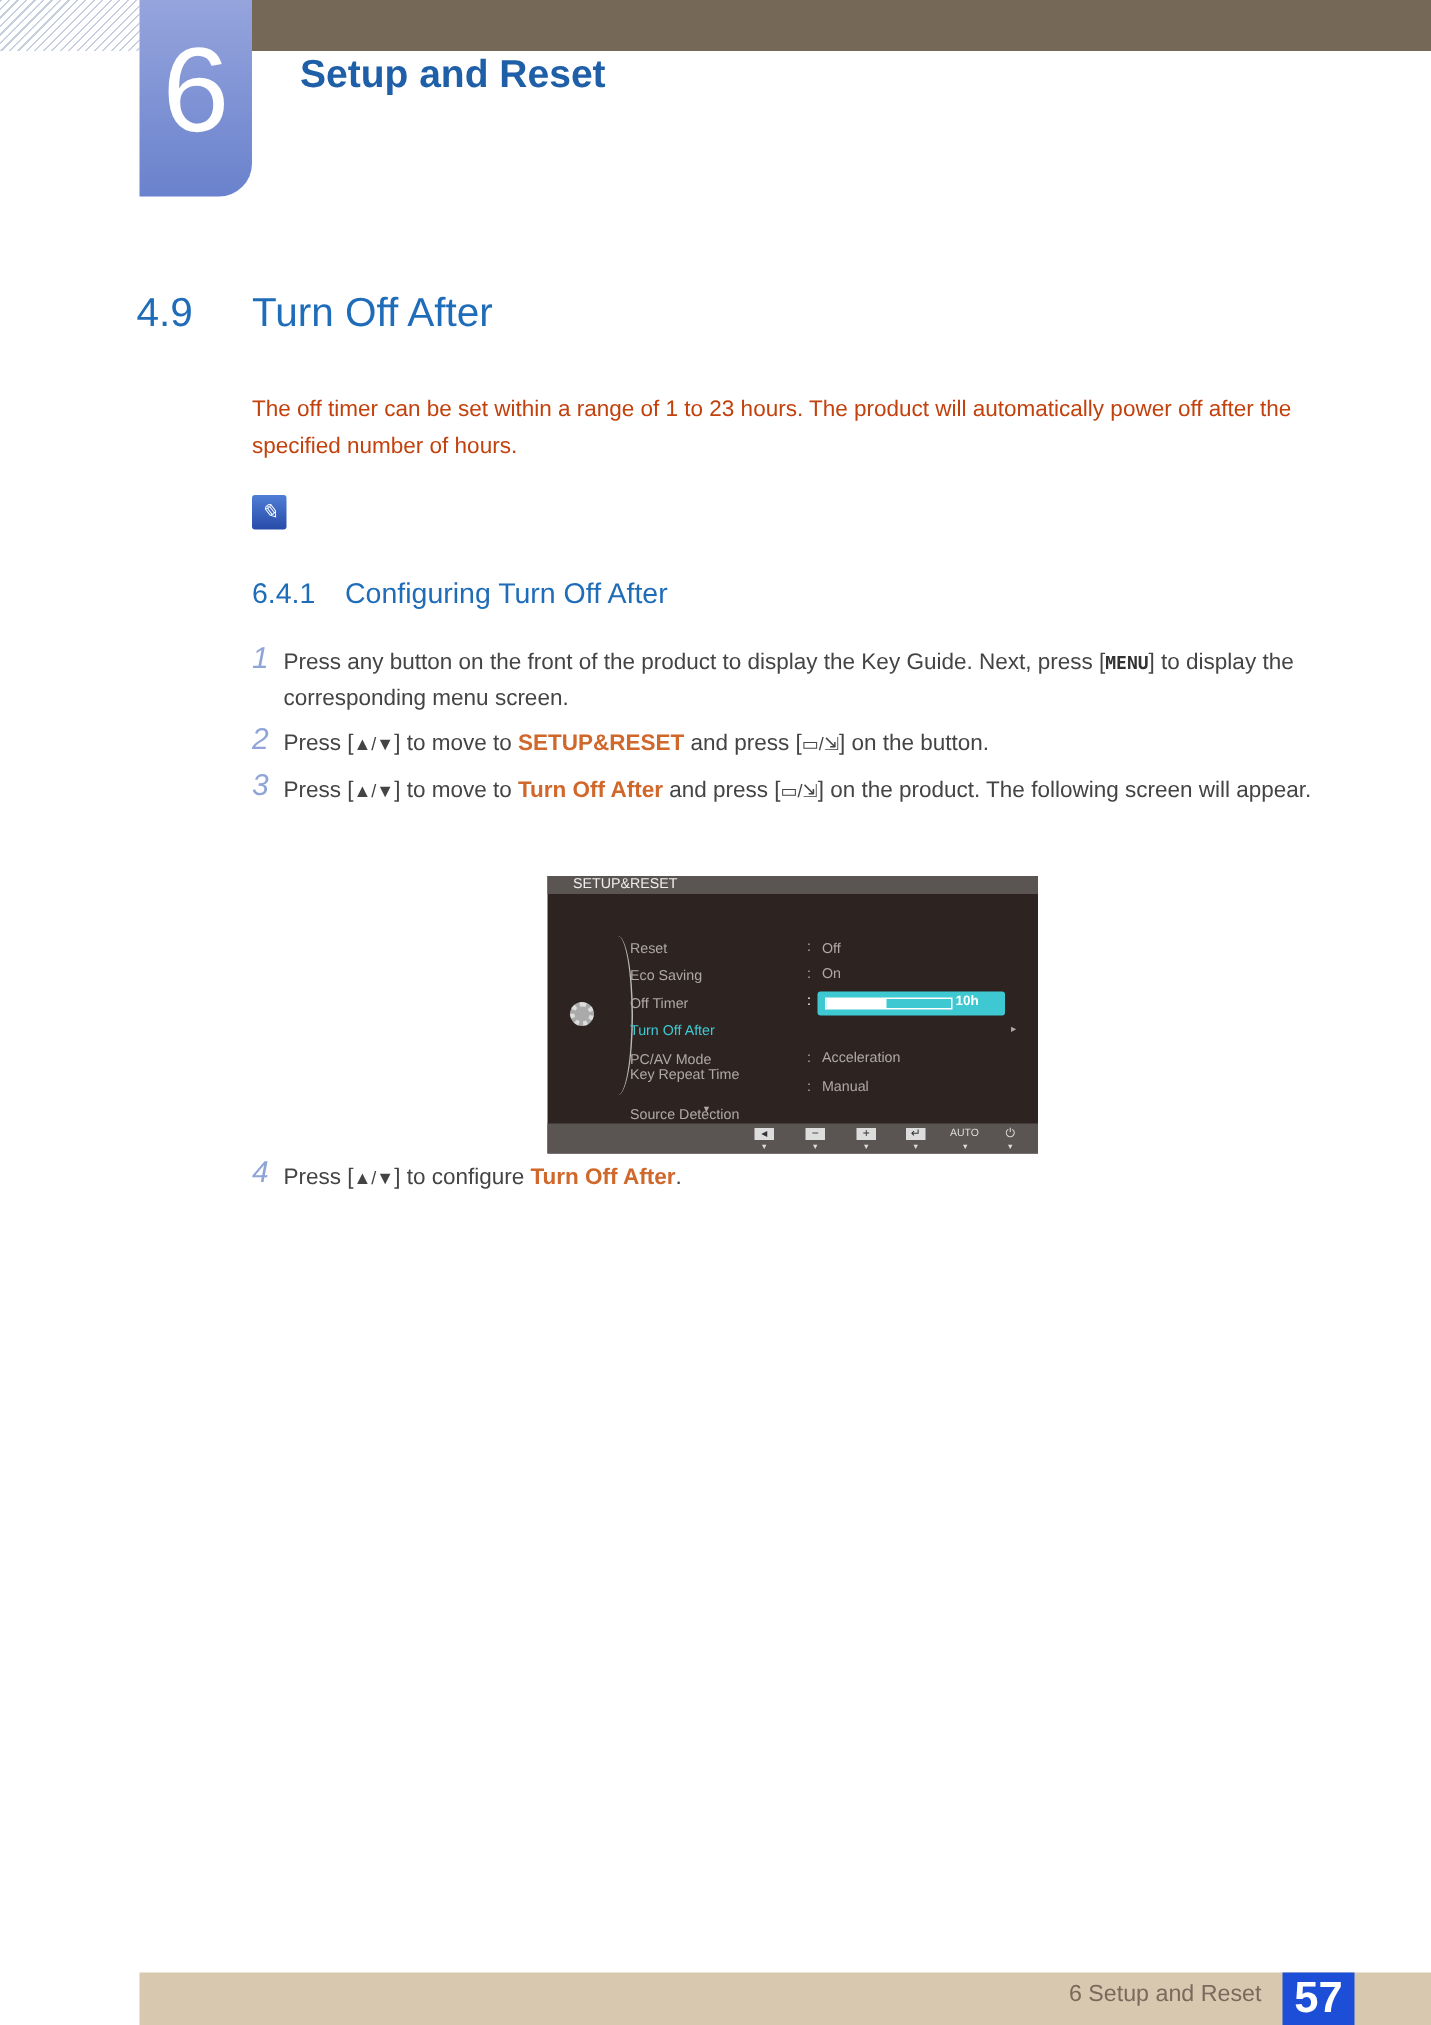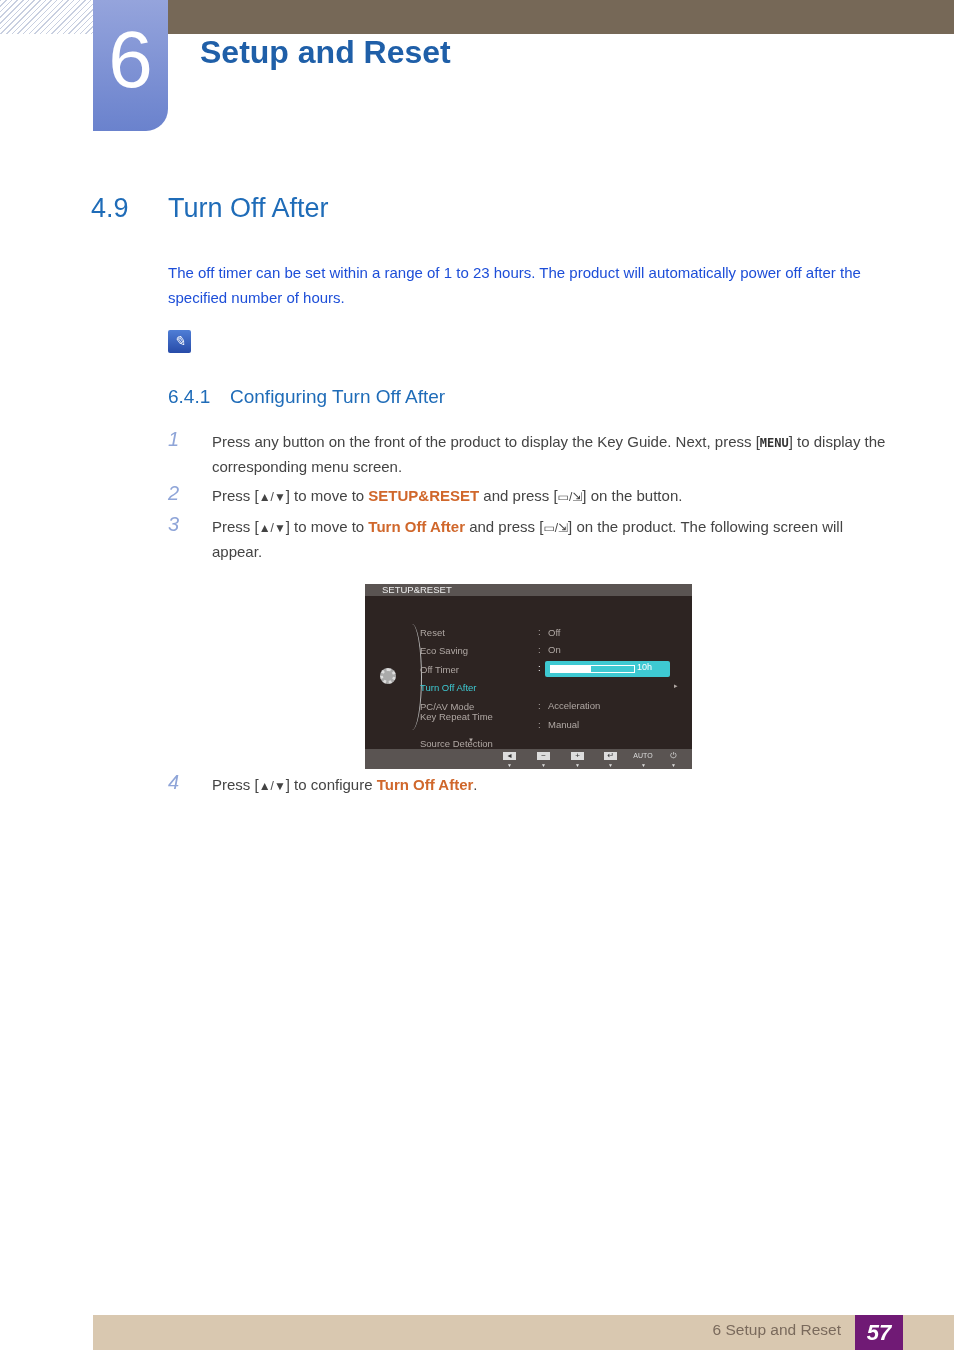--- a/index.html
+++ b/index.html
@@ -3,52 +3,52 @@
 <meta charset="utf-8">
 <style>
   * { margin:0; padding:0; box-sizing:border-box; }
   body { width:954px; height:1350px; background:#fff; position:relative; overflow:hidden; font-family:"Liberation Sans", sans-serif; color:#444; }
   .hatch { position:absolute; left:0; top:0; width:93px; height:34px;
     background: repeating-linear-gradient(135deg, #c8cfe0 0 1px, transparent 1px 4px); }
   .topbar { position:absolute; left:168px; top:0; right:0; height:34px; background:#766857; }
   .chapnum { position:absolute; left:93px; top:0; width:75px; height:131px;
     background:linear-gradient(#95a4dc, #6a82cd); border-bottom-right-radius:22px;
     color:#fff; font-size:80px; text-align:center; line-height:120px; }
-  .chaptitle { position:absolute; left:200px; top:34px; font-size:32px; color:#1f5fa8; font-weight:bold; }
+  .chaptitle { position:absolute; left:200px; top:34px; font-size:26px; color:#1f5fa8; font-weight:bold; }
   .sec { position:absolute; left:91px; top:193px; font-size:27px; color:#1f6cb8; }
   .sec .num { display:inline-block; width:77px; }
-  .body { position:absolute; left:168px; font-size:15px; line-height:25px; color:#1d4ed8; width:720px; }
+  .body { position:absolute; left:168px; font-size:15px; line-height:25px; color:#c2410c; width:720px; }
   .hl { color:#d0672b; font-weight:bold; }
   .note { position:absolute; left:168px; top:330px; display:flex; align-items:center; gap:22px; font-size:14.5px; }
   .noteicon { width:23px; height:23px; background:linear-gradient(#4f7ed6,#274ba8); border-radius:2px; color:#fff; font-size:14px; text-align:center; line-height:23px; font-style:italic; }
   .sub { position:absolute; left:168px; top:386px; font-size:19px; color:#1f6cb8; }
   .sub .num { display:inline-block; width:62px; }
   .step { position:absolute; left:168px; width:720px; font-size:15px; line-height:24px; }
   .step .n { position:absolute; left:0; top:-3px; font-size:20px; color:#8fa5d8; font-style:italic; }
-  .step .t { margin-left:44px; display:block; }
+  .step .t { margin-left:21px; display:block; }
   .key { font-size:12px; }
   .menu { font-family:"DejaVu Sans Mono", monospace; font-weight:bold; font-size:12px; color:#333; }
   .osd { position:absolute; left:365px; top:584px; width:327px; height:185px; background:#2d2422; font-size:9.5px; color:#b0a8a4; }
   .osd .hdr { height:12px; background:#5a5452; color:#eee; padding-left:17px; line-height:12px; font-size:9.5px; }
   .osd .row { position:absolute; left:55px;margin-top:19px; }
   .osd .val { position:absolute; left:183px; }
   .osd .colon { position:absolute; left:173px; }
   .osd .sel { color:#3ec9d2; }
   .bar { position:absolute; left:180px; top:77px; width:125px; height:16px; background:#3ec9d2; border-radius:2px; }
   .bar .track { position:absolute; left:5px; top:4px; width:85px; height:8px; border:1px solid #fff; }
   .bar .fill { position:absolute; left:0; top:0; width:40px; height:100%; background:#fff; }
-  .bar .lbl { position:absolute; left:92px; top:1px; color:#fff; font-size:9px; }
+  .bar .lbl { position:absolute; left:92px; top:1px; color:#fff; font-size:9px;font-weight:bold; }
   .gear { position:absolute; left:15px; top:84px; width:16px; height:16px; border-radius:50%; background:#aaa; border:3px dotted #ddd; }
   .arc { position:absolute; left:37px; top:40px; width:20px; height:106px; border-right:1.5px solid #bbb; border-radius:0 50% 50% 0; }
   .osdfoot { position:absolute; left:0; bottom:0; width:100%; height:20px; background:#5a5452; }
   .fbtn { position:absolute; top:3px; width:13px; height:8px; background:#ddd; color:#333; font-size:8px; text-align:center; line-height:8px; }
   .ftri { position:absolute; top:13px; font-size:5px; color:#ddd; }
   .footer { position:absolute; left:93px; top:1315px; right:0; height:51px; background:#d9c8b0; }
   .footer .txt { position:absolute; right:113px; top:6px; font-size:15.5px; color:#7a6a5c; }
-  .footer .pg { position:absolute; right:51px; top:0; width:48px; height:35px; background:#701a75; color:#fff; font-size:22px; font-weight:bold; text-align:center; line-height:35px;font-style:italic; }
+  .footer .pg { position:absolute; right:51px; top:0; width:48px; height:35px; background:#1d4ed8; color:#fff; font-size:29px; font-weight:bold; text-align:center; line-height:35px; }
 </style>
 </head>
 <body>
 
 <div class="hatch"></div>
 <div class="topbar"></div>
 <div class="chapnum">6</div>
 <div class="chaptitle">Setup and Reset</div>
 
 <div class="sec"><span class="num">4.9</span><span>Turn Off After</span></div>

